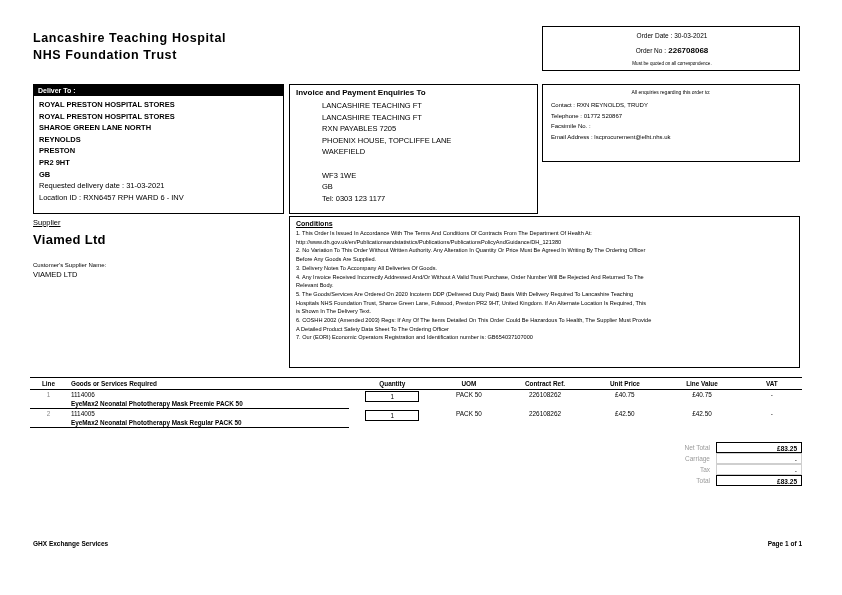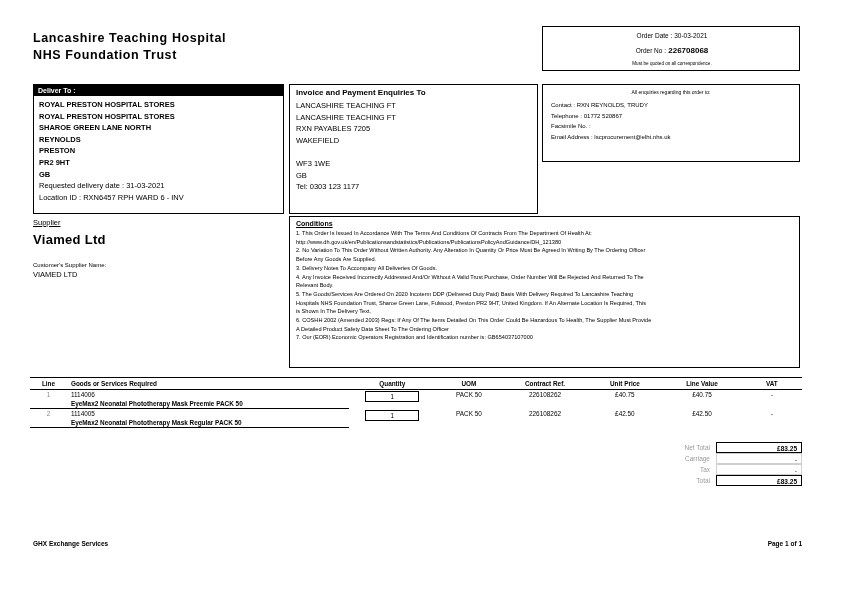--- a/index.html
+++ b/index.html
@@ -108,20 +108,21 @@
     padding: 3px 6px;
   }
   .invoice-head {
     font-size: 8px;
     font-weight: bold;
     margin-bottom: 3px;
   }
   .invoice-lines {
     font-size: 7.5px;
     line-height: 11.6px;
+    margin-left: 26px;
   }
 
   
   .enq-box {
     position: absolute;
     left: 542px; top: 84px;
     width: 258px;
     height: 78px;
     border: 1px solid #000;
     box-sizing: border-box;
@@ -303,20 +304,21 @@
       <div class="reg">Location ID : RXN6457 RPH WARD 6 - INV</div>
     </div>
   </div>
 
   <div class="invoice-box">
     <div class="invoice-head">Invoice and Payment Enquiries To</div>
     <div class="invoice-lines">
       <div>LANCASHIRE TEACHING FT</div>
       <div>LANCASHIRE TEACHING FT</div>
       <div>RXN PAYABLES 7205</div>
+      <div>PHOENIX HOUSE, TOPCLIFFE LANE</div>
       <div>WAKEFIELD</div>
       <div>&nbsp;</div>
       <div>WF3 1WE</div>
       <div>GB</div>
       <div>Tel: 0303 123 1177</div>
     </div>
   </div>
 
   <div class="enq-box">
     <div class="enq-title">All enquiries regarding this order to:</div>

